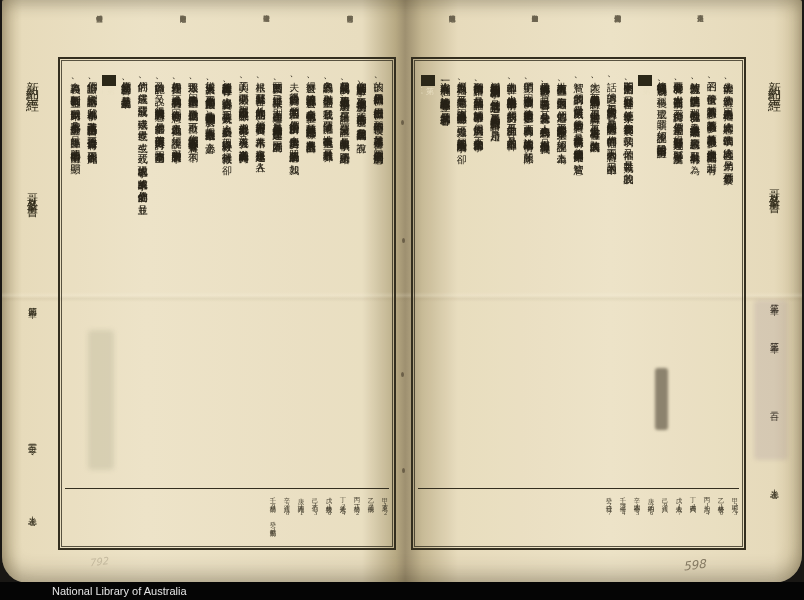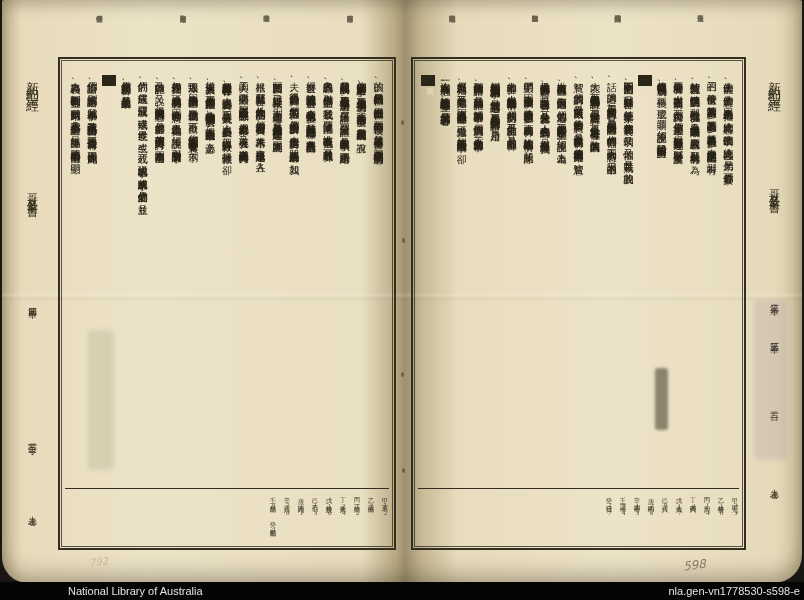--- a/index.html
+++ b/index.html
@@ -50,21 +50,21 @@
   
   .smudge{position:absolute;background:rgba(45,38,24,.5);filter:blur(1.5px);border-radius:3px;}
   .ghost{position:absolute;background:rgba(110,95,130,.14);filter:blur(2px);border-radius:4px;}
   .ghost2{position:absolute;background:rgba(110,120,90,.16);filter:blur(2.5px);border-radius:4px;}
   .pencil{position:absolute;font-family:"DejaVu Sans",sans-serif;color:#857a63;
     font-size:12px;font-style:italic;transform:rotate(-7deg) skewX(-6deg);}
   .pencil-faint{opacity:.35;font-size:10px;}
   
   .bar{position:absolute;left:0;bottom:0;width:804px;height:18px;background:#050505;
     font-family:"Liberation Sans",sans-serif;color:#e4e4e4;font-size:11px;line-height:18px;}
-  .bar .wm{position:absolute;left:20px;top:0;padding-left:48px;}
+  .bar .wm{position:absolute;left:4px;top:0;padding-left:48px;}
   .bar .id{position:absolute;right:4px;top:0;}
 </style>
 </head>
 <body>
 
 <div class="scan">
   <div class="crease"></div>
 
   <div class="gutter-dot" style="left:399px;top:120px;"></div>
   <div class="gutter-dot" style="left:400px;top:238px;"></div>
@@ -165,14 +165,13 @@
 
   <div class="smudge" style="left:653px;top:368px;width:13px;height:62px;"></div>
   <div class="ghost" style="left:752px;top:300px;width:34px;height:160px;"></div>
   <div class="ghost2" style="left:86px;top:330px;width:26px;height:140px;"></div>
   <div class="pencil" style="left:682px;top:558px;">598</div>
   <div class="pencil pencil-faint" style="left:88px;top:556px;">792</div>
 </div>
 
 <div class="bar">
   <span class="wm">National Library of Australia</span>
-  <span class="id">nla.gen-vn1778530-s598-e</span>
 </div>
 
 </body></html>

